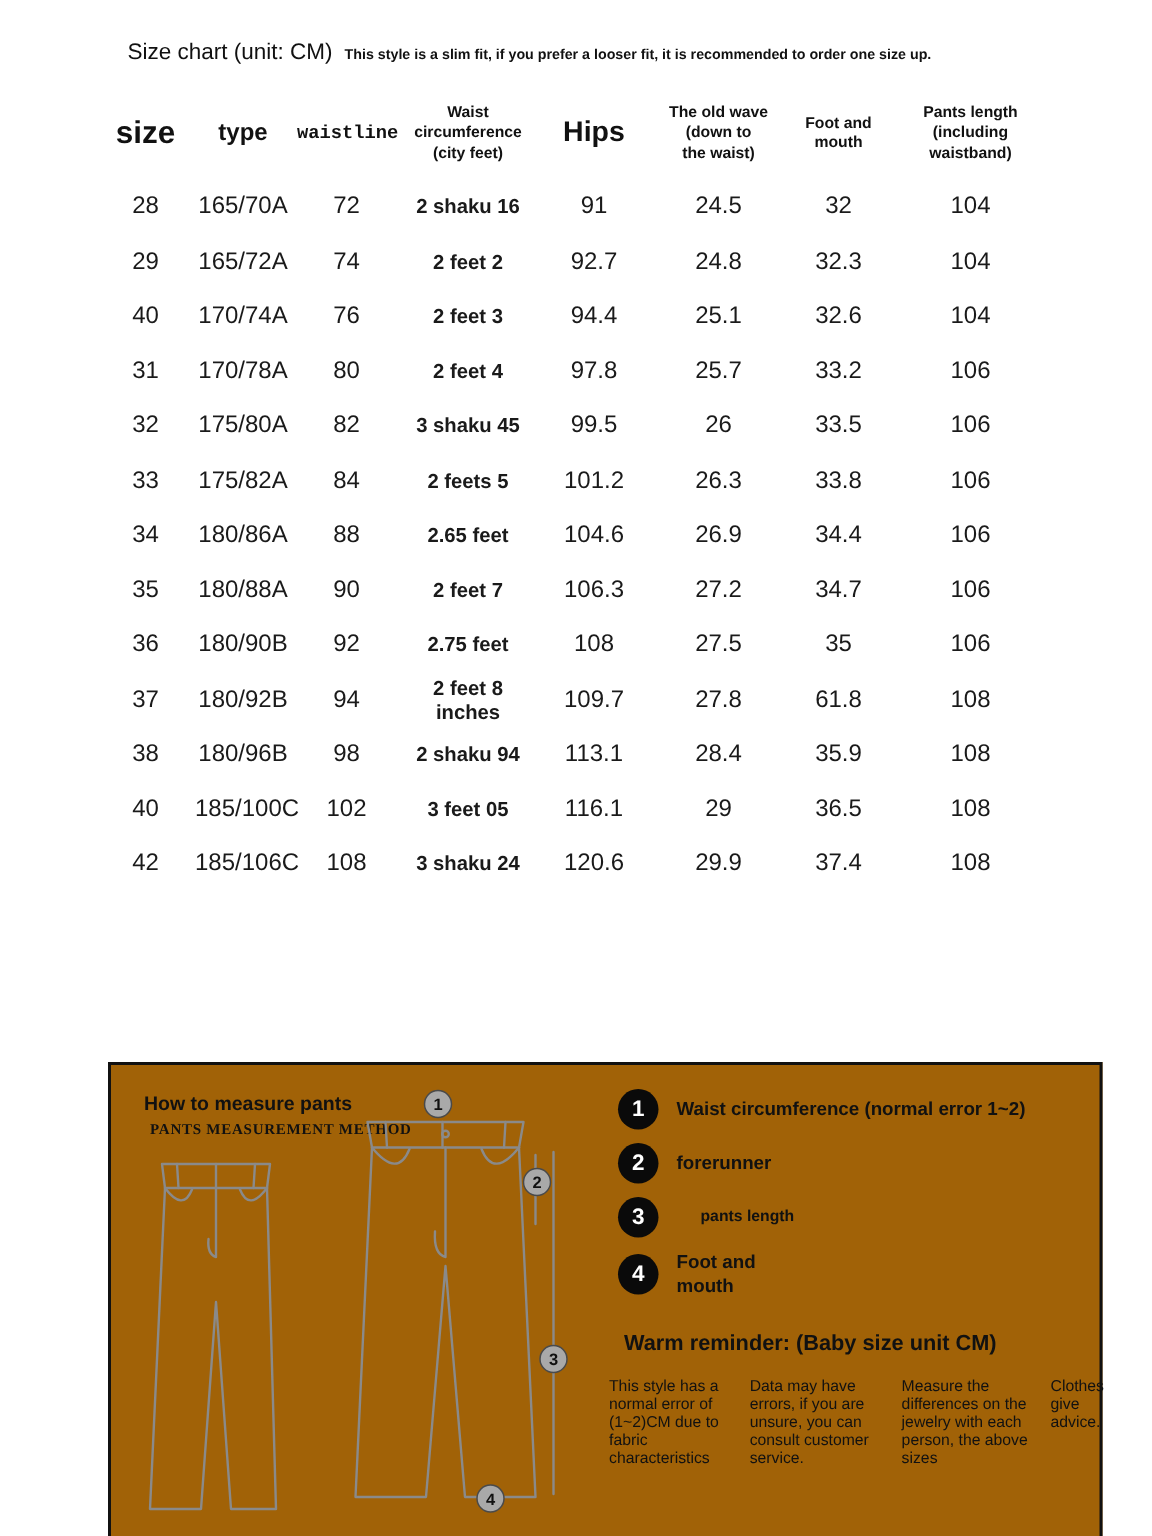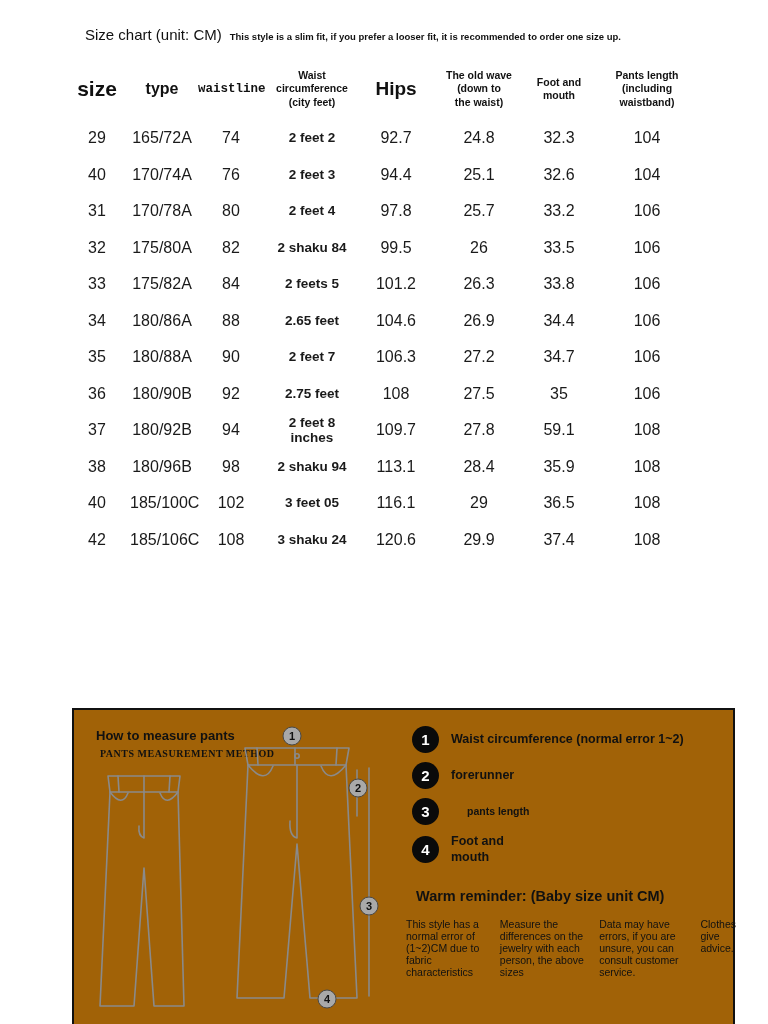--- a/index.html
+++ b/index.html
@@ -76,20 +76,30 @@
         <th>The old wave (down to
 the waist)</th>
         <th>Foot and
 mouth</th>
         <th>Pants length (including
 waistband)</th>
       </tr>
   </thead>
   <tbody id="table-body">
       <tr>
+        <td>28</td>
+        <td>165/70A</td>
+        <td>72</td>
+        <td>2 shaku 16</td>
+        <td>91</td>
+        <td>24.5</td>
+        <td>32</td>
+        <td>104</td>
+      </tr>
+      <tr>
         <td>29</td>
         <td>165/72A</td>
         <td>74</td>
         <td>2 feet 2</td>
         <td>92.7</td>
         <td>24.8</td>
         <td>32.3</td>
         <td>104</td>
       </tr>
       <tr>
@@ -109,21 +119,21 @@
         <td>2 feet 4</td>
         <td>97.8</td>
         <td>25.7</td>
         <td>33.2</td>
         <td>106</td>
       </tr>
       <tr>
         <td>32</td>
         <td>175/80A</td>
         <td>82</td>
-        <td>2 shaku 84</td>
+        <td>3 shaku 45</td>
         <td>99.5</td>
         <td>26</td>
         <td>33.5</td>
         <td>106</td>
       </tr>
       <tr>
         <td>33</td>
         <td>175/82A</td>
         <td>84</td>
         <td>2 feets 5</td>
@@ -163,21 +173,21 @@
         <td>106</td>
       </tr>
       <tr>
         <td>37</td>
         <td>180/92B</td>
         <td>94</td>
         <td>2 feet 8
 inches</td>
         <td>109.7</td>
         <td>27.8</td>
-        <td>59.1</td>
+        <td>61.8</td>
         <td>108</td>
       </tr>
       <tr>
         <td>38</td>
         <td>180/96B</td>
         <td>98</td>
         <td>2 shaku 94</td>
         <td>113.1</td>
         <td>28.4</td>
         <td>35.9</td>
@@ -267,17 +277,17 @@
       <div class="legend-item">
         <div class="legend-num">4</div>
         <div class="legend-label">Foot and
 mouth</div>
       </div>
     </div>
 
   <div class="reminder-title">Warm reminder: (Baby size unit CM)</div>
   <div class="reminder-lines" id="reminder-lines">
       <div>This style has a normal error of (1~2)CM due to fabric characteristics</div>
+      <div>Data may have errors, if you are unsure, you can consult customer service.</div>
       <div>Measure the differences on the jewelry with each person, the above sizes</div>
-      <div>Data may have errors, if you are unsure, you can consult customer service.</div>
       <div>Clothes give advice.</div>
     </div>
 </div>
 
 </body></html>

